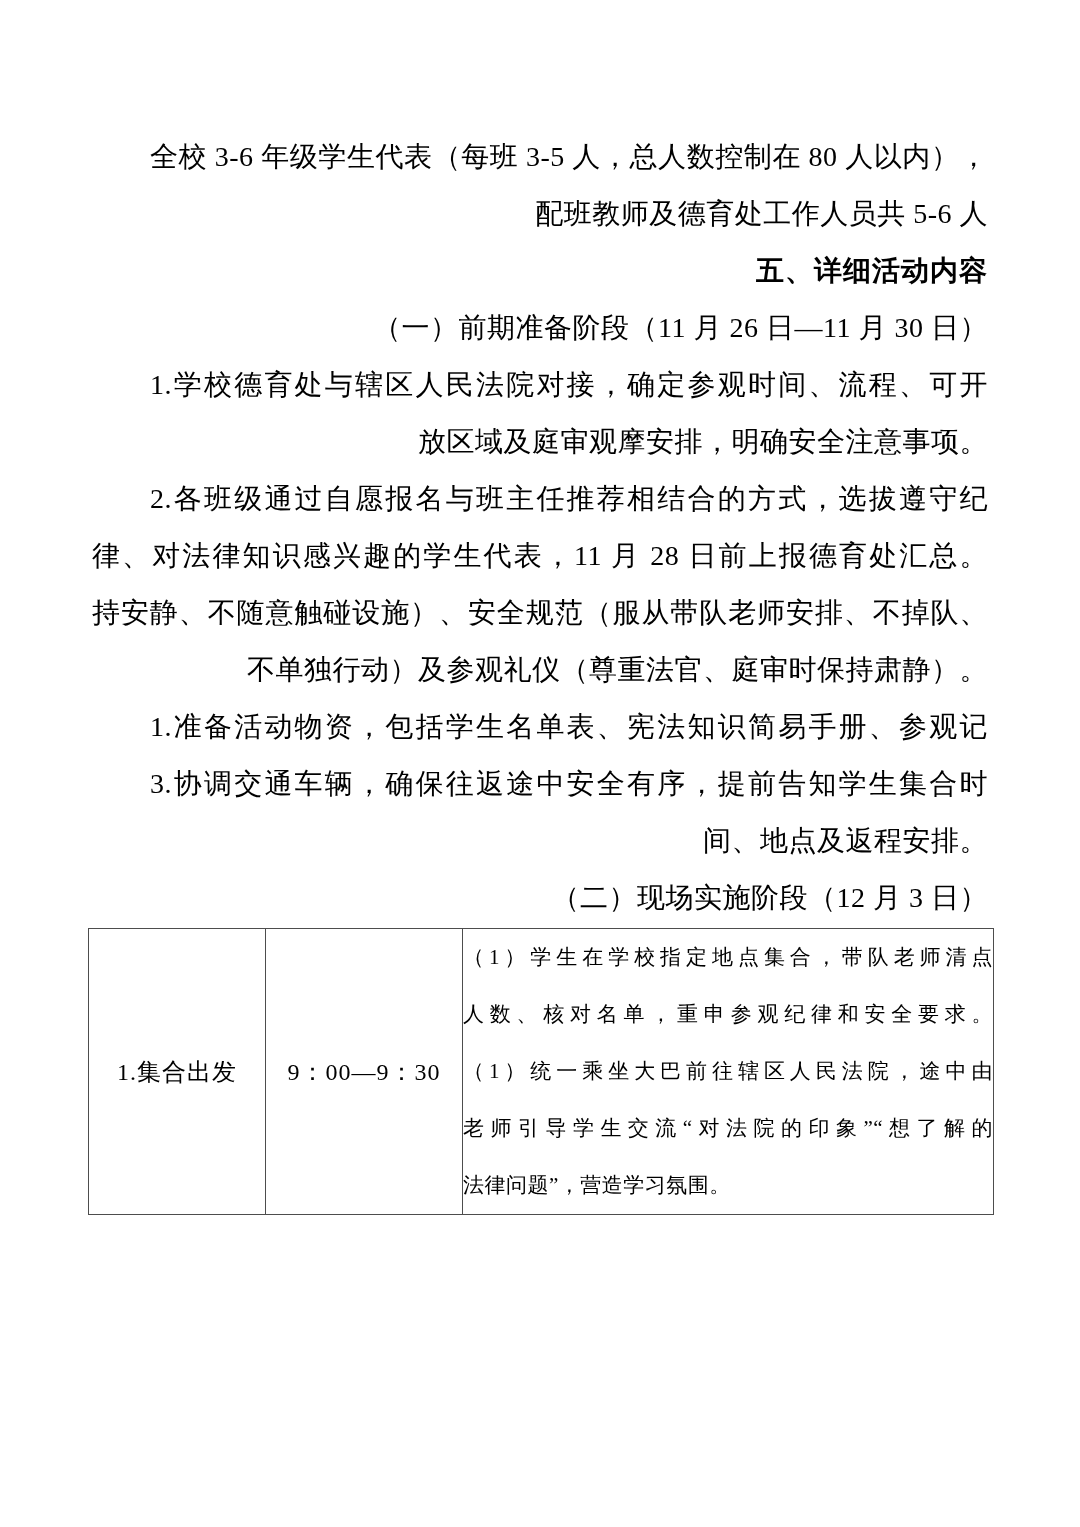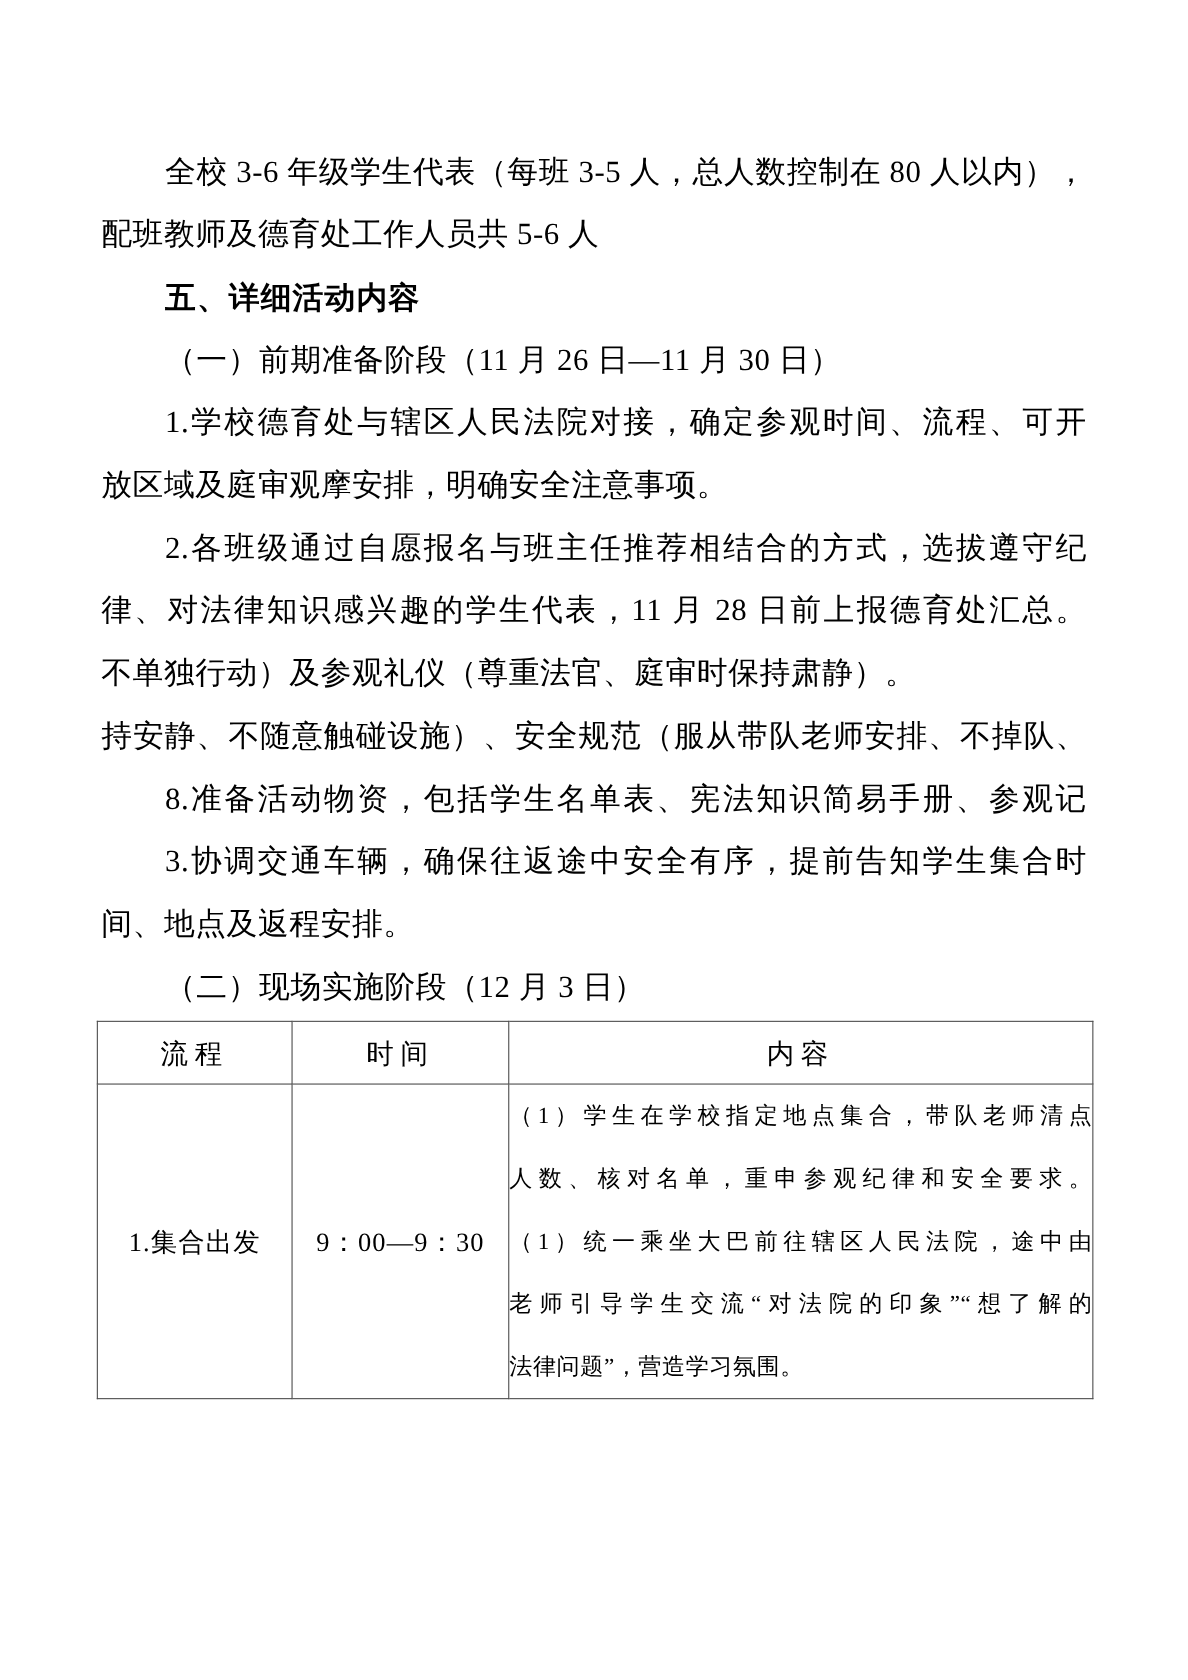--- a/index.html
+++ b/index.html
@@ -18,20 +18,21 @@
   }
   .content {
     padding: 128px 92px 15px 92px;
     width: 896px;
   }
   .ln {
     height: 57px;
     line-height: 57px;
     font-size: 28px;
     letter-spacing: 0.5px;
+    text-align: right;
   }
   .ind { text-indent: 58px; }
   .just {
     text-align: justify;
     text-align-last: justify;
   }
   .hei {
     font-weight: 700;
     font-family: "Liberation Sans", sans-serif;
     letter-spacing: 1px;
@@ -84,42 +85,37 @@
     <div class="ln ind hei">五、详细活动内容</div>
 
     <div class="ln ind">（一）前期准备阶段（11 月 26 日—11 月 30 日）</div>
 
     <div class="ln ind just">1.学校德育处与辖区人民法院对接，确定参观时间、流程、可开</div>
     <div class="ln">放区域及庭审观摩安排，明确安全注意事项。</div>
 
     <div class="ln ind just">2.各班级通过自愿报名与班主任推荐相结合的方式，选拔遵守纪</div>
     <div class="ln just">律、对法律知识感兴趣的学生代表，11 月 28 日前上报德育处汇总。</div>
 
+    <div class="ln just">持安静、不随意触碰设施）、安全规范（服从带队老师安排、不掉队、</div>
     <div class="ln">不单独行动）及参观礼仪（尊重法官、庭审时保持肃静）。</div>
-    <div class="ln just">持安静、不随意触碰设施）、安全规范（服从带队老师安排、不掉队、</div>
 
-    <div class="ln ind just">8.准备活动物资，包括学生名单表、宪法知识简易手册、参观记</div>
+    <div class="ln ind just">1.准备活动物资，包括学生名单表、宪法知识简易手册、参观记</div>
 
     <div class="ln ind just">3.协调交通车辆，确保往返途中安全有序，提前告知学生集合时</div>
     <div class="ln">间、地点及返程安排。</div>
 
     <div class="ln ind">（二）现场实施阶段（12 月 3 日）</div>
 
     <table class="sched">
       <colgroup>
         <col style="width:177px">
         <col style="width:197px">
         <col style="width:531px">
       </colgroup>
       <tbody>
-          <tr>
-        <th class="hcell">流程</th>
-        <th class="hcell">时间</th>
-        <th class="hcell">内容</th>
-      </tr>
       <tr>
         <td class="ccell">1.集合出发</td>
         <td class="ccell">9：00—9：30</td>
         <td class="body-cell">
           <div class="cl just">（1）学生在学校指定地点集合，带队老师清点</div>
           <div class="cl just">人数、核对名单，重申参观纪律和安全要求。</div>
           <div class="cl just">（1）统一乘坐大巴前往辖区人民法院，途中由</div>
           <div class="cl just">老师引导学生交流“对法院的印象”“想了解的</div>
           <div class="cl">法律问题”，营造学习氛围。</div>
         </td>

